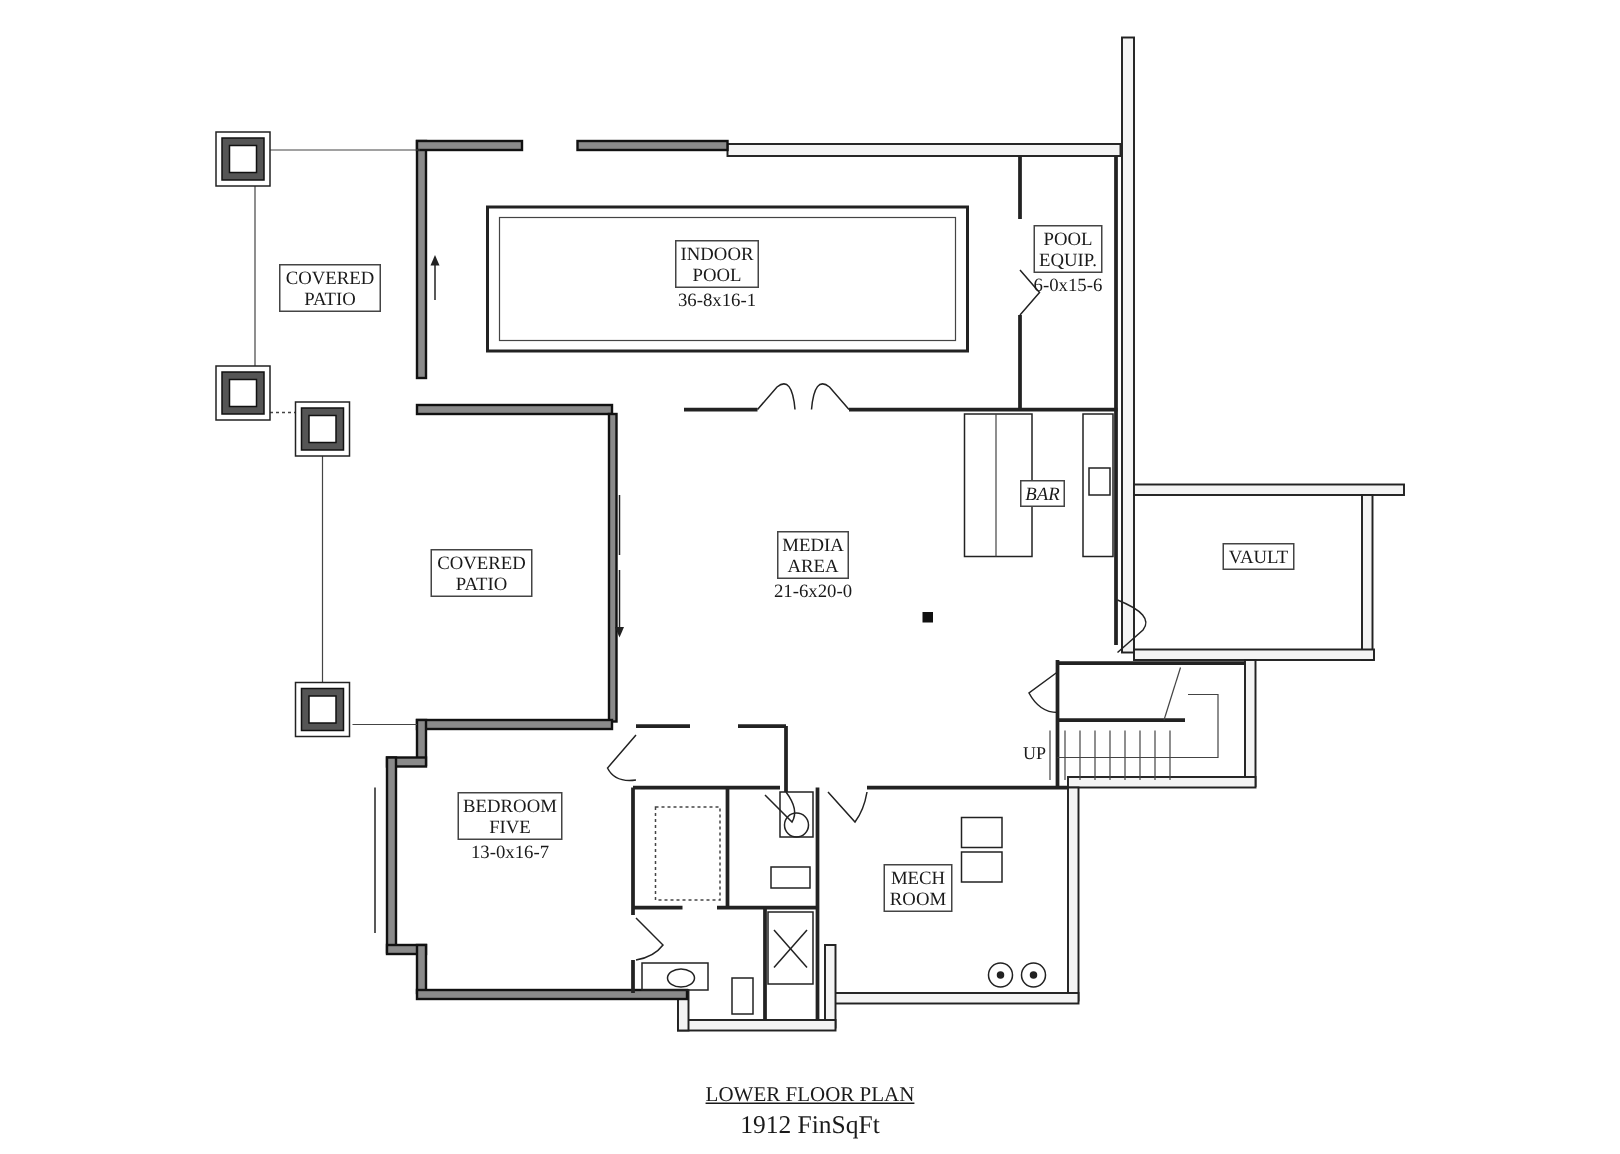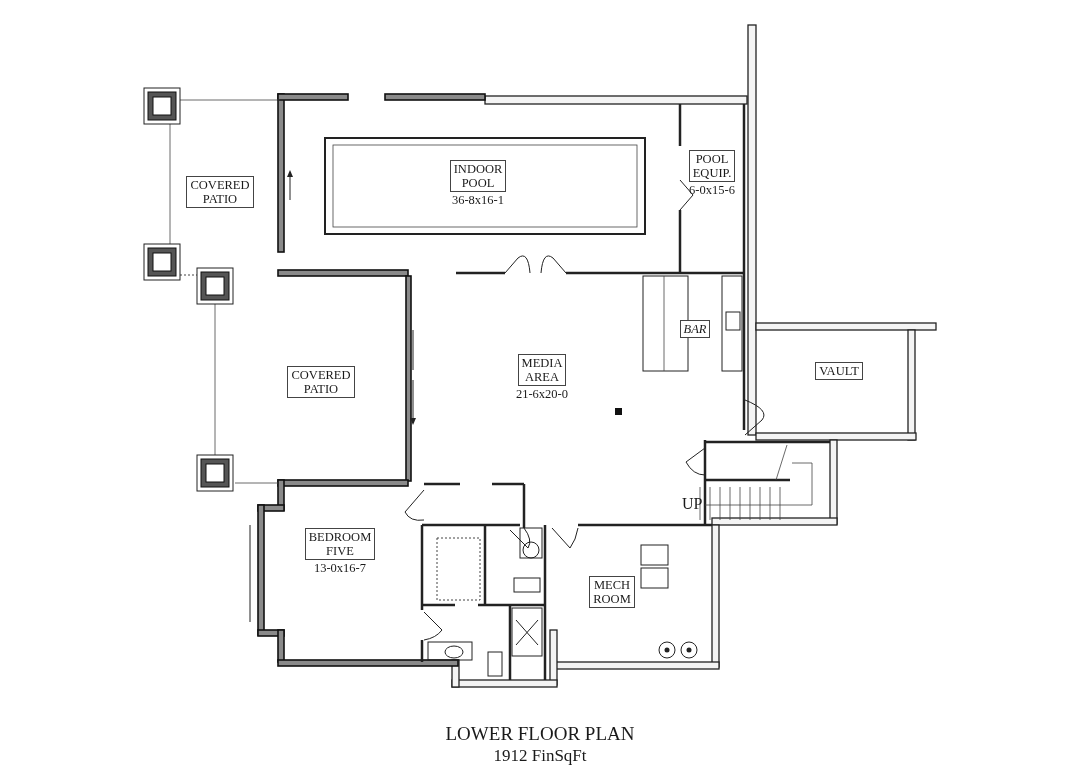--- a/index.html
+++ b/index.html
@@ -13,23 +13,23 @@
   .dash { stroke: #444; stroke-width: 1; stroke-dasharray: 2 2; fill: none; }
   .found { fill: #f4f4f4; stroke: #222; stroke-width: 1.3; }
   .col-outer { fill: #fff; stroke: #222; stroke-width: 1; }
   .col-mid { fill: #555; stroke: #111; stroke-width: 1; }
   .col-inner { fill: #fff; stroke: #111; stroke-width: 1; }
   .label { position: absolute; font-size: 12.5px; line-height: 14px; text-align: center;
            text-transform: uppercase; color: #1a1a1a; }
   .label .box { display: inline-block; border: 1px solid #444; padding: 1px 3px; background: #fff; }
   .label .dim { display: block; text-transform: none; font-size: 12.5px; margin-top: 1px; }
   .title { position: absolute; left: 440px; top: 723px; width: 200px; text-align: center; }
-  .title .t1 { font-size: 19px; display: block; }
+  .title .t1 { font-size: 14px; text-decoration: underline; display: block; }
   .title .t2 { font-size: 17px; display: block; margin-top: 1px; }
-  .up { position: absolute; font-size: 16px; }
+  .up { position: absolute; font-size: 12px; }
 </style>
 </head>
 <body>
 
 <svg id="plan" viewBox="0 0 1080 769" xmlns="http://www.w3.org/2000/svg">
 
   <g>
     <rect class="found" x="485" y="96" width="262" height="8"></rect>
     <rect class="found" x="748" y="25" width="8" height="410"></rect>
     <rect class="found" x="756" y="323" width="180" height="7"></rect>

